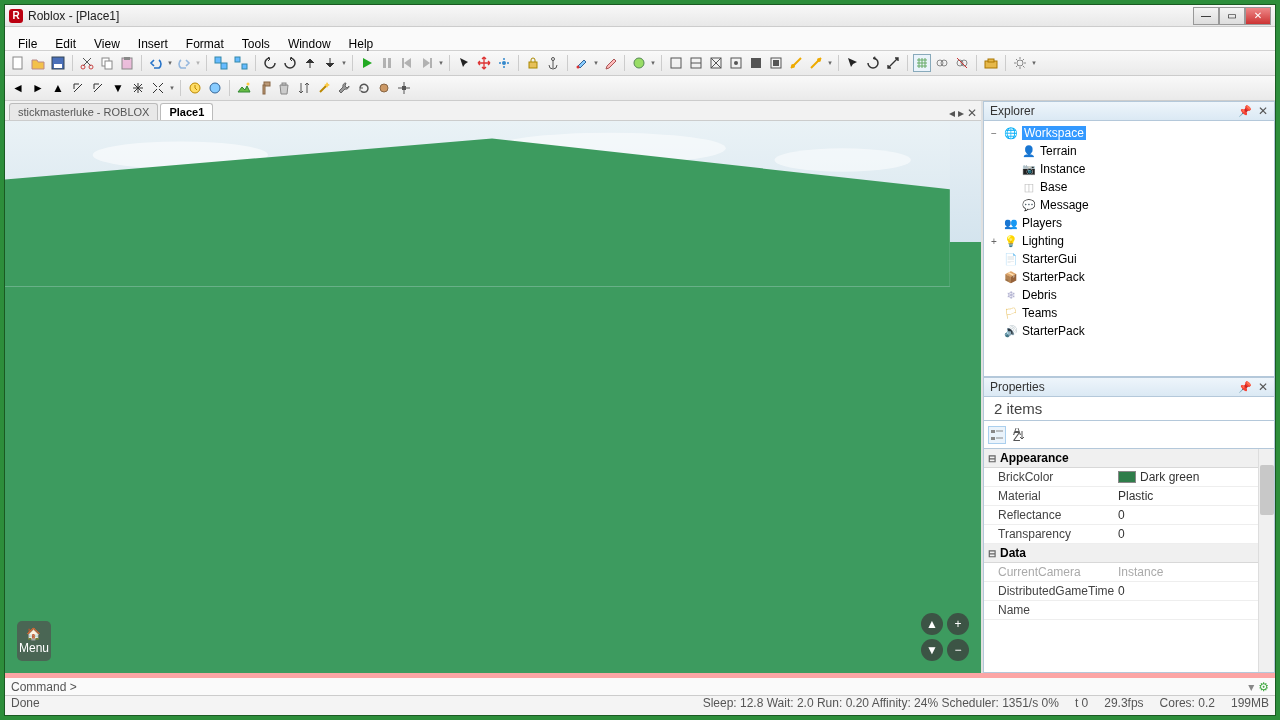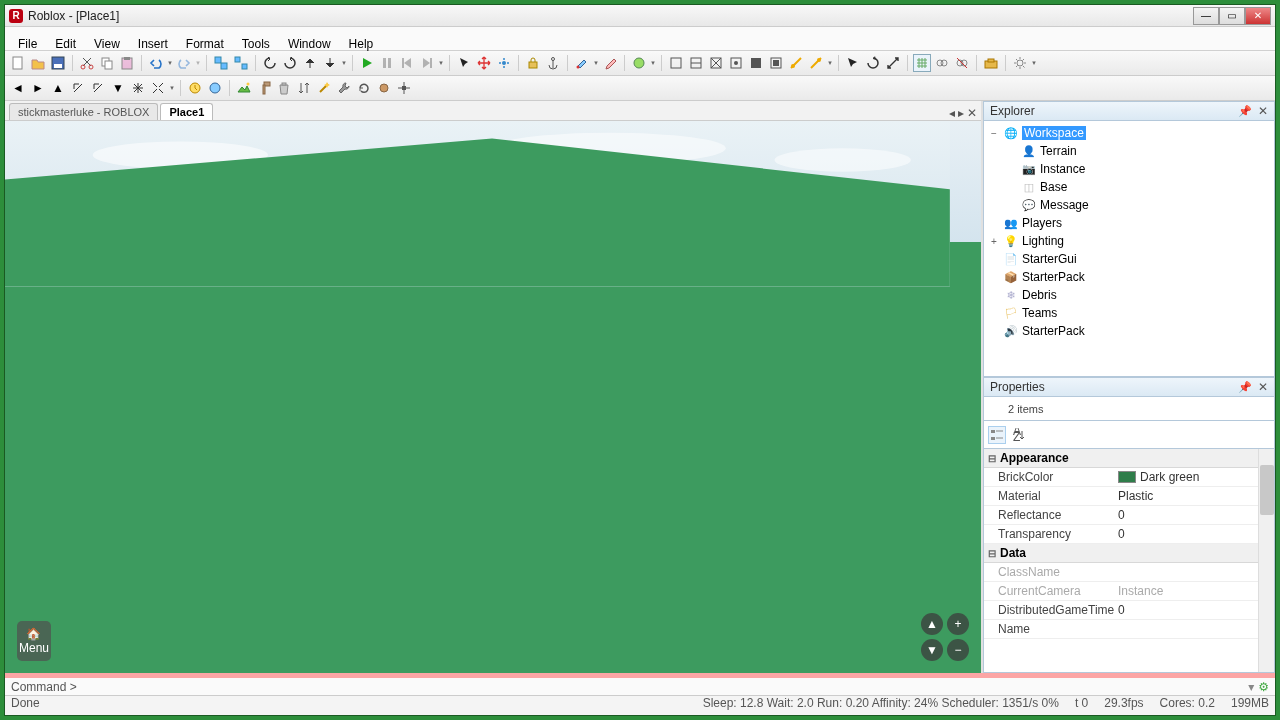--- a/index.html
+++ b/index.html
@@ -34,21 +34,21 @@
 .side-col { width:292px; display:flex; flex-direction:column; background:#fff; }
 .panel-title { height:20px; background:linear-gradient(#eef5fb,#dbe9f4); border:1px solid #b4c8da; display:flex; align-items:center; padding:0 6px; font-size:11px; color:#333; }
 .panel-title .pin { margin-left:auto; font-size:11px; color:#555; cursor:pointer; }
 .panel-title .closex { margin-left:6px; cursor:pointer; color:#555; }
 .explorer-body { flex:0 0 256px; border:1px solid #b4c8da; border-top:none; overflow:auto; padding:3px 0; }
 .tree-item { display:flex; align-items:center; height:18px; padding-left:4px; cursor:pointer; }
 .tree-item.selected .tree-label { background:#3399ff; color:#fff; padding:0 2px; }
 .tree-toggle { width:12px; text-align:center; font-size:10px; color:#666; }
 .tree-icon { width:16px; height:16px; margin:0 3px; display:flex; align-items:center; justify-content:center; font-size:11px; }
 .tree-label { font-size:12px; }
-.props-top { height:24px; border:1px solid #b4c8da; border-top:none; display:flex; align-items:center; padding:0 24px; font-size:11px; color:#444; }
+.props-top { height:24px; border:1px solid #b4c8da; border-top:none; display:flex; align-items:center; padding:0 10px; font-size:15px; color:#444; }
 .props-toolbar { height:28px; border:1px solid #b4c8da; border-top:none; display:flex; align-items:center; padding:0 4px; gap:4px; }
 .props-grid { flex:1; border:1px solid #b4c8da; border-top:none; overflow:auto; position:relative; }
 .prop-category { background:#f0f0f0; padding:2px 4px; font-weight:bold; border-bottom:1px solid #d8d8d8; display:flex; align-items:center; }
 .prop-category .cat-toggle { width:12px; font-size:10px; color:#666; }
 .prop-row { display:flex; border-bottom:1px solid #eee; height:19px; align-items:center; }
 .prop-name { width:130px; padding-left:14px; color:#444; }
 .prop-name.readonly { color:#aaa; }
 .prop-val { flex:1; padding-left:4px; color:#333; display:flex; align-items:center; gap:4px;text-align:center; }
 .prop-val.readonly { color:#aaa; }
 .color-swatch { width:18px; height:12px; border:1px solid #888; }
@@ -605,26 +605,20 @@
             <div class="prop-name">Transparency</div>
             <div class="prop-val">
               <span>0</span>
             </div>
           </div>
           <div class="prop-category">
             <span class="cat-toggle">⊟</span>
             <span>Data</span>
           </div>
           <div class="prop-row">
-            <div class="prop-name readonly">ClassName</div>
-            <div class="prop-val readonly">
-              <span></span>
-            </div>
-          </div>
-          <div class="prop-row">
             <div class="prop-name readonly">CurrentCamera</div>
             <div class="prop-val readonly">
               <span>Instance</span>
             </div>
           </div>
           <div class="prop-row">
             <div class="prop-name">DistributedGameTime</div>
             <div class="prop-val">
               <span>0</span>
             </div>

